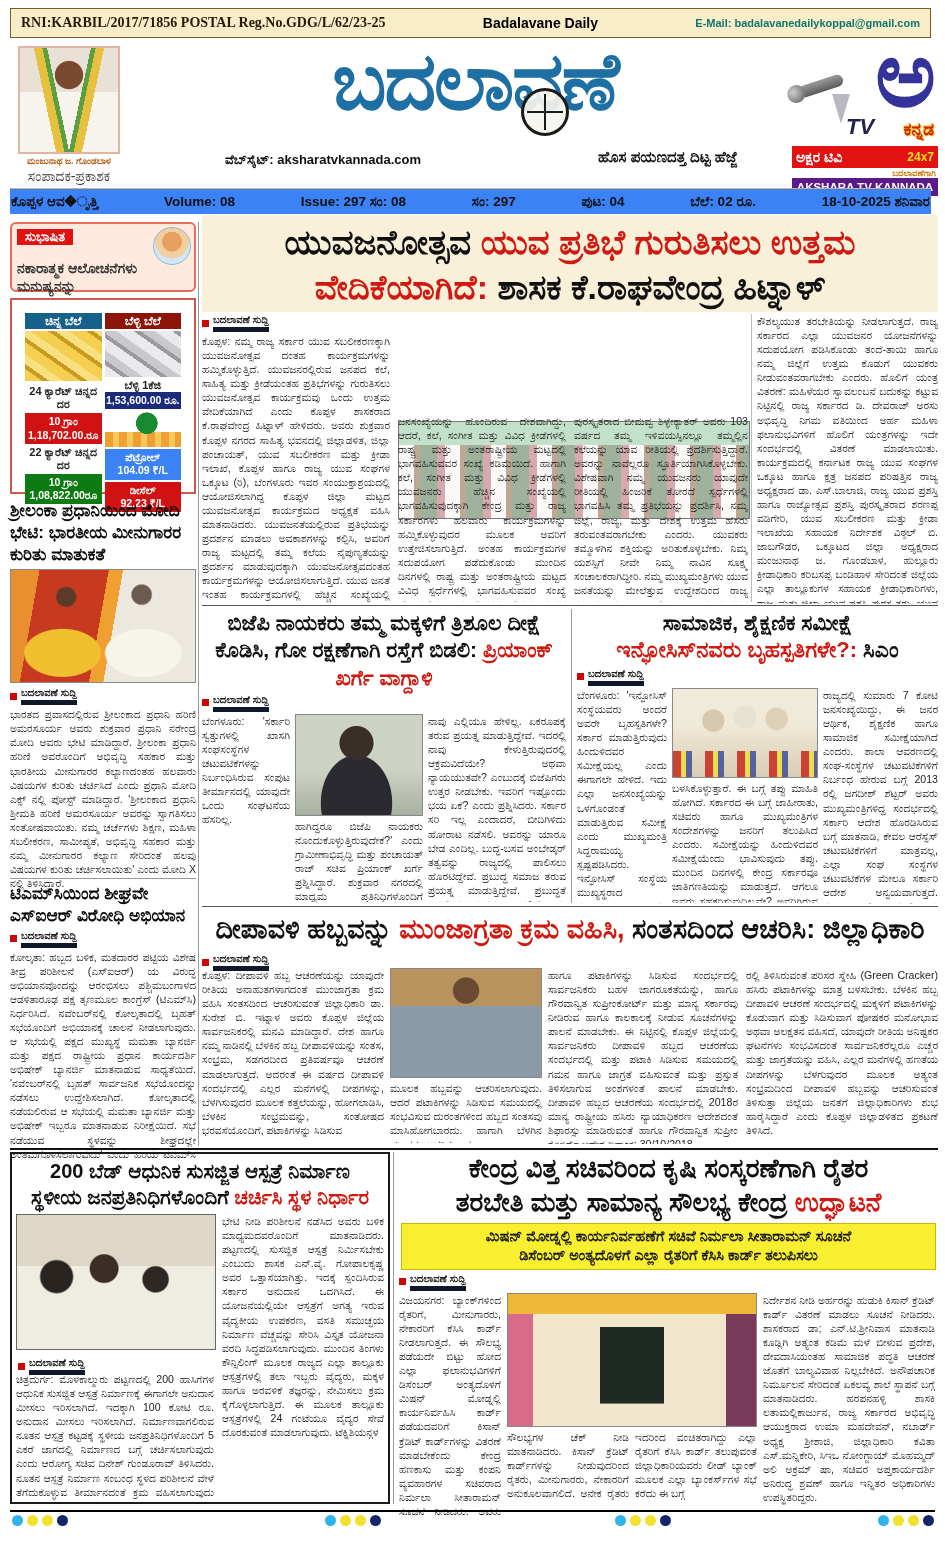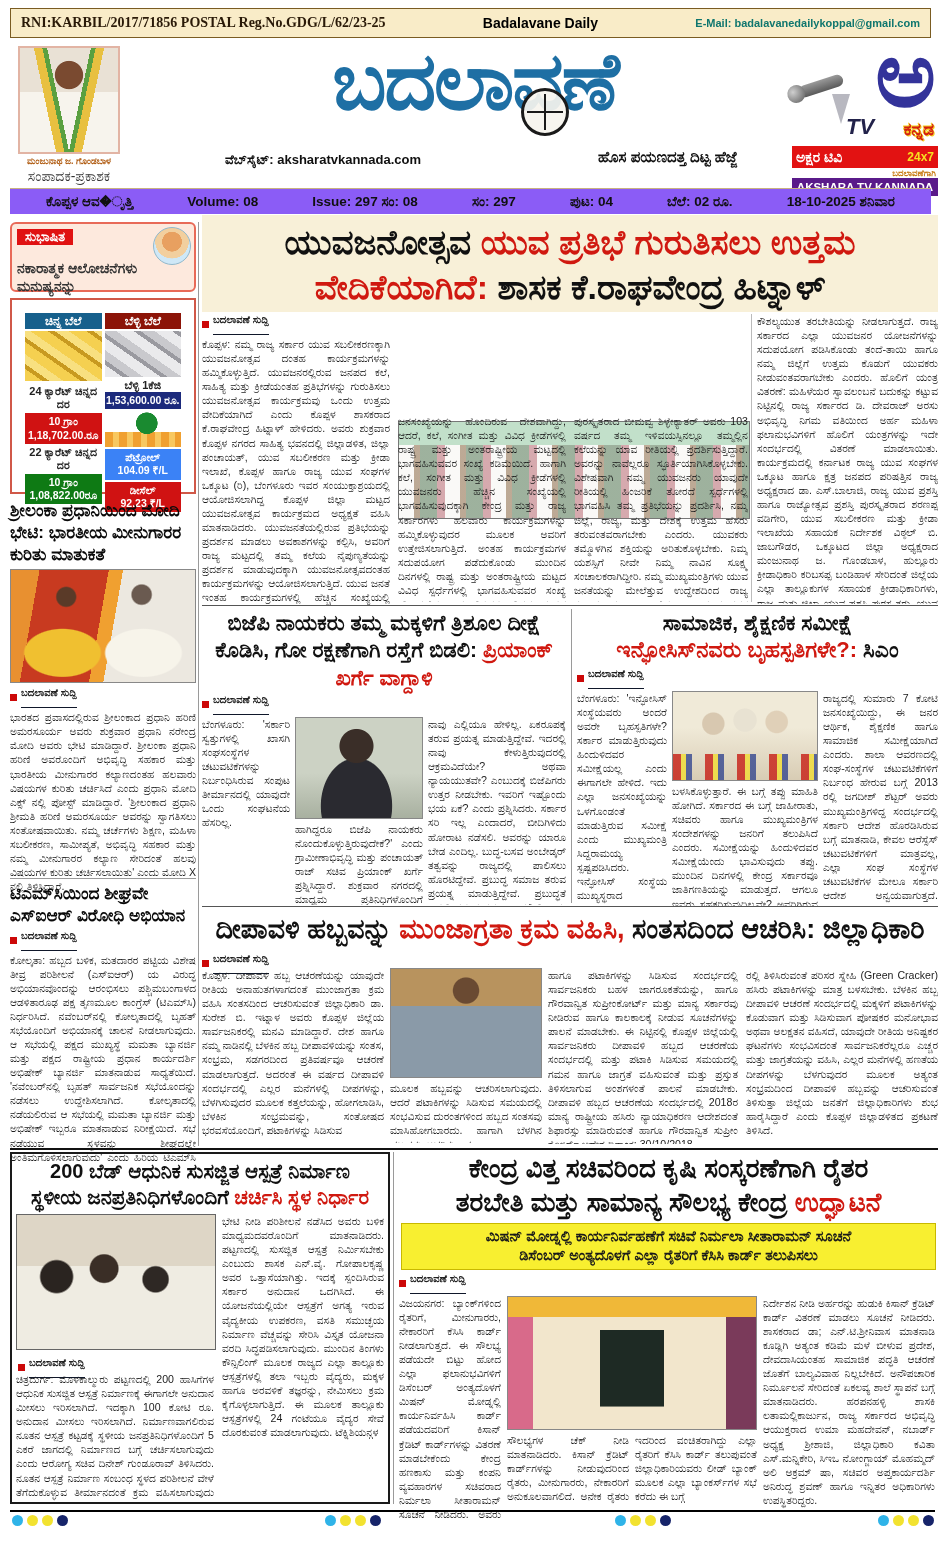--- a/index.html
+++ b/index.html
@@ -39,22 +39,22 @@
   .logo-tv{position:absolute;left:54px;top:72px;font-size:22px;font-weight:800;font-style:italic;color:#22224a}
   .logo-kn{position:absolute;right:4px;top:78px;font-size:17px;font-weight:800;color:#d42010;
            text-shadow:1px 1px 0 #f5d020,-1px -1px 0 #f5d020}
   .logo-red{position:absolute;left:0;top:104px;width:146px;height:22px;background:#e21212;display:flex;align-items:center;box-sizing:border-box;padding:0 4px}
   .logo-red .kkn{color:#fff;font-weight:800;font-size:14px;flex:1}
   .logo-red .b247{color:#f7e020;font-weight:800;font-size:12px}
   .logo-for{position:absolute;right:2px;top:126px;font-size:8.5px;font-weight:bold;color:#c87a10}
   .logo-en{position:absolute;left:0;top:136px;width:146px;height:18px;background:#5a1a8a;color:#fff;
            font-weight:800;font-size:11.5px;display:flex;align-items:center;justify-content:center}
   
-  .infobar{left:10px;top:188px;width:921px;height:26px;background:#8b5cf6;border-top:1px solid #c8b080;
-           display:flex;align-items:center;justify-content:space-between;padding:0 36px;box-sizing:border-box;
+  .infobar{left:10px;top:188px;width:921px;height:26px;background:#3b82f6;border-top:1px solid #c8b080;
+           display:flex;align-items:center;justify-content:space-between;padding:0 1px;box-sizing:border-box;
            font-size:13.5px;font-weight:800;color:#101010}
   
   .vrule{background:#9a9a9a;width:1px}
   .hrule{background:#555;height:1px}
   .sub-box{left:10px;top:222px;width:186px;height:70px;background:#fde9dd;border:2px solid #e86a58;
            border-radius:6px;box-sizing:border-box;padding:3px 5px}
   .sub-label{display:inline-block;background:#e01212;color:#fff;font-weight:800;font-size:13px;padding:0 8px}
   .sub-text{font-size:14px;font-weight:bold;color:#333;line-height:1.3;margin-top:14px;width:140px}
   .sub-author{font-size:10.5px;font-weight:800;color:#222;text-align:right;margin-top:0px;width:150px}
   .viv{position:absolute;right:3px;top:3px;width:36px;height:36px;border-radius:50%;border:1px solid #90b8cc;
@@ -64,21 +64,21 @@
   .rt-h{font-size:12px;font-weight:800;color:#fff;text-align:center;padding:1px 0}
   .rt-gold-h{background:#16608c}
   .rt-silver-h{background:#8c1408}
   .rt-lbl{font-size:11px;font-weight:800;text-align:center;color:#222;line-height:1.2;padding:2px 0}
   .rt-box{font-size:10.5px;font-weight:800;color:#fff;text-align:center;line-height:1.25;padding:2px 0}
   .bx-red{background:#d01212}.bx-green{background:#0e7a14}.bx-navy{background:#1c2a7c}.bx-blue{background:#3b82f6}
   .side-art{left:10px;width:186px}
   .side-head{font-size:17px;font-weight:800;line-height:1.28;color:#0a0a0a}
   .byline{display:flex;align-items:center;gap:4px;margin:3px 0 2px 0}
   .byline .sq{width:7px;height:7px;background:#cc0808;display:inline-block}
-  .byline .bt{font-size:10px;font-weight:800;color:#222;border-bottom:1px solid #0f172a;padding-bottom:8px}
+  .byline .bt{font-size:10px;font-weight:800;color:#222;border-bottom:5px solid #0f172a;padding-bottom:1px}
   
   .main-head{left:202px;top:215px;width:736px;height:97px;background:#f8f0d8;box-sizing:border-box;
              padding-top:5px;text-align:center;font-size:34px;font-weight:800;line-height:1.32}
   .photo{position:relative;overflow:hidden;background:#d8d4c8}
   .col-head{font-weight:800;text-align:center;line-height:1.3}
   .ybox{background:#f8ef30;border:1px solid #c8b800;text-align:center;font-weight:800;font-size:14.5px;
         line-height:1.35;color:#1a1a1a;padding:3px 4px}
   
   .photo-editor{background:
     radial-gradient(circle at 50% 26%,#7a4a30 0 15%,transparent 16%),

